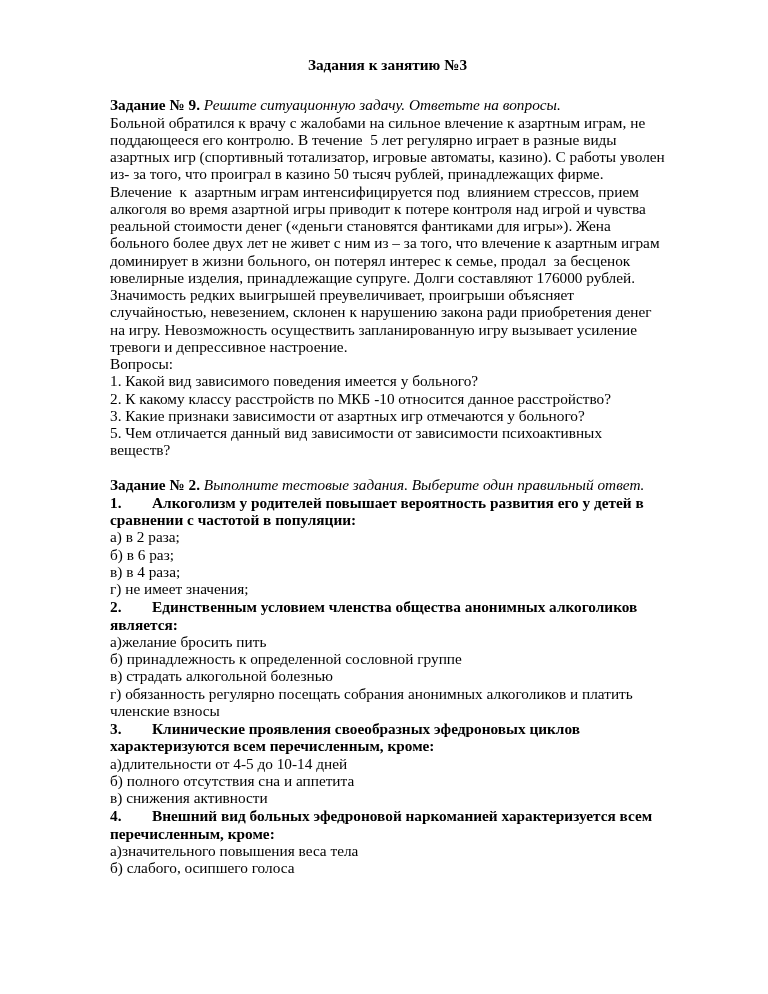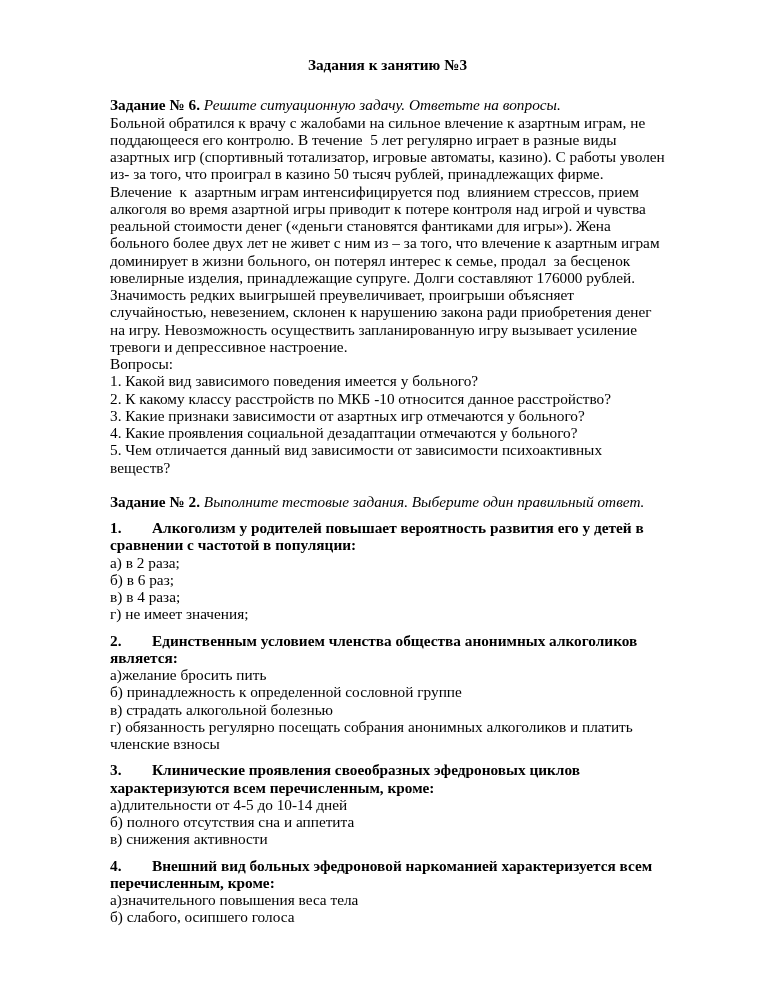--- a/index.html
+++ b/index.html
@@ -23,45 +23,44 @@
   }
   .doc-title {
     font-weight: bold;
     text-align: center;
     margin: 0 0 23px 0;
   }
   .b { font-weight: bold; }
   .i { font-style: italic; }
   .para { white-space: pre-wrap; }
   .block { margin-top: 17px; }
-  .test-item { margin-top: 9px; }
+  .test-item { margin-top: 1px; }
   .item-head { font-weight: bold; }
   .item-num {
     display: inline-block;
     width: 42px;
     font-weight: bold;
     vertical-align: top;
   }
   .line { white-space: pre-wrap; }
 </style>
 </head>
 <body>
 
 <div class="page">
 
   <div class="doc-title">Задания к занятию №3</div>
 
   <div>
-    <div class="line"><span class="b">Задание № 6.</span> <span class="i">Решите ситуационную задачу. Ответьте на вопросы.</span></div>
+    <div class="line"><span class="b">Задание № 9.</span> <span class="i">Решите ситуационную задачу. Ответьте на вопросы.</span></div>
     <div class="para">Больной обратился к врачу с жалобами на сильное влечение к азартным играм, не поддающееся его контролю. В течение  5 лет регулярно играет в разные виды азартных игр (спортивный тотализатор, игровые автоматы, казино). С работы уволен из- за того, что проиграл в казино 50 тысяч рублей, принадлежащих фирме. Влечение  к  азартным играм интенсифицируется под  влиянием стрессов, прием алкоголя во время азартной игры приводит к потере контроля над игрой и чувства реальной стоимости денег («деньги становятся фантиками для игры»). Жена больного более двух лет не живет с ним из – за того, что влечение к азартным играм доминирует в жизни больного, он потерял интерес к семье, продал  за бесценок ювелирные изделия, принадлежащие супруге. Долги составляют 176000 рублей. Значимость редких выигрышей преувеличивает, проигрыши объясняет случайностью, невезением, склонен к нарушению закона ради приобретения денег на игру. Невозможность осуществить запланированную игру вызывает усиление тревоги и депрессивное настроение.</div>
     <div class="line">Вопросы:</div>
     <div class="line">1. Какой вид зависимого поведения имеется у больного?</div>
     <div class="line">2. К какому классу расстройств по МКБ -10 относится данное расстройство?</div>
     <div class="line">3. Какие признаки зависимости от азартных игр отмечаются у больного?</div>
-    <div class="line">4. Какие проявления социальной дезадаптации отмечаются у больного?</div>
     <div class="line">5. Чем отличается данный вид зависимости от зависимости психоактивных веществ?</div>
   </div>
 
   <div class="block">
     <div class="line"><span class="b">Задание № 2.</span> <span class="i">Выполните тестовые задания. Выберите один правильный ответ.</span></div>
 
     <div class="test-item">
       <div class="item-head"><span class="item-num">1.</span><span>Алкоголизм у родителей повышает вероятность развития его у детей в сравнении с частотой в популяции:</span></div>
       <div class="line">а) в 2 раза;</div>
       <div class="line">б) в 6 раз;</div>

